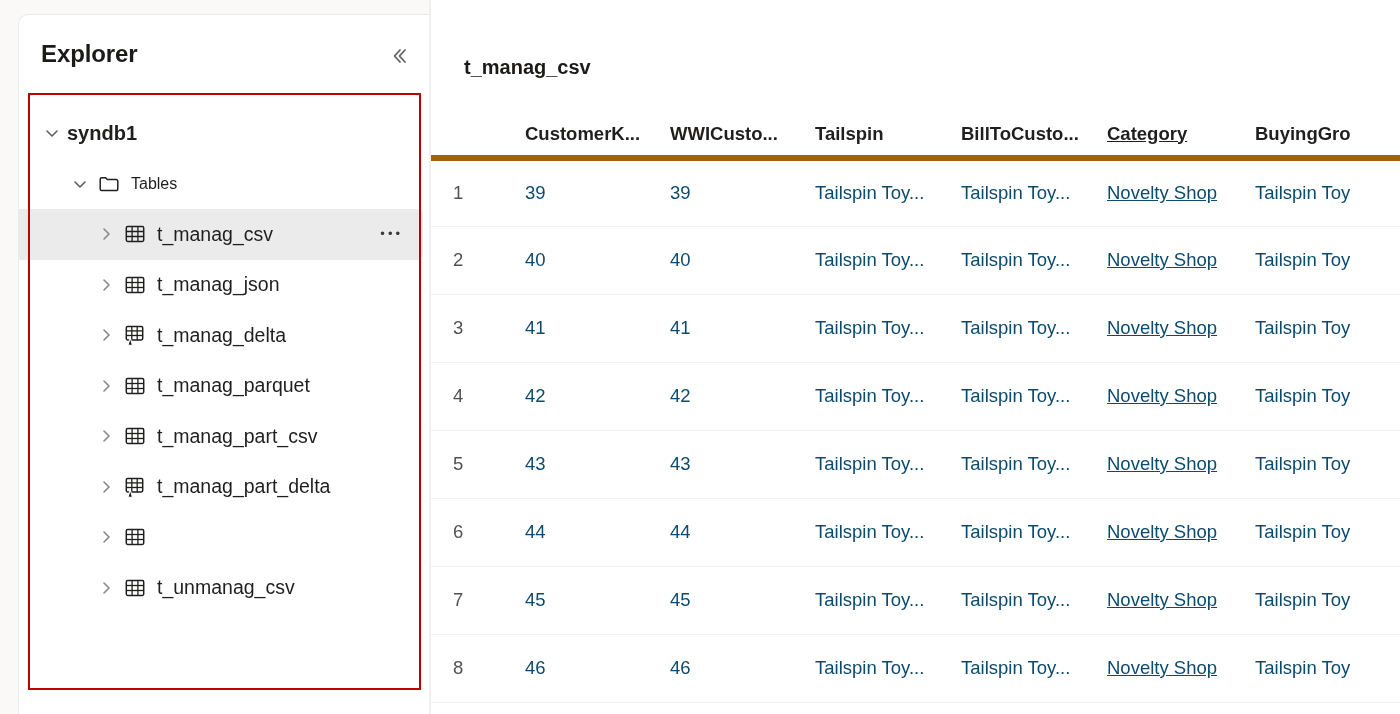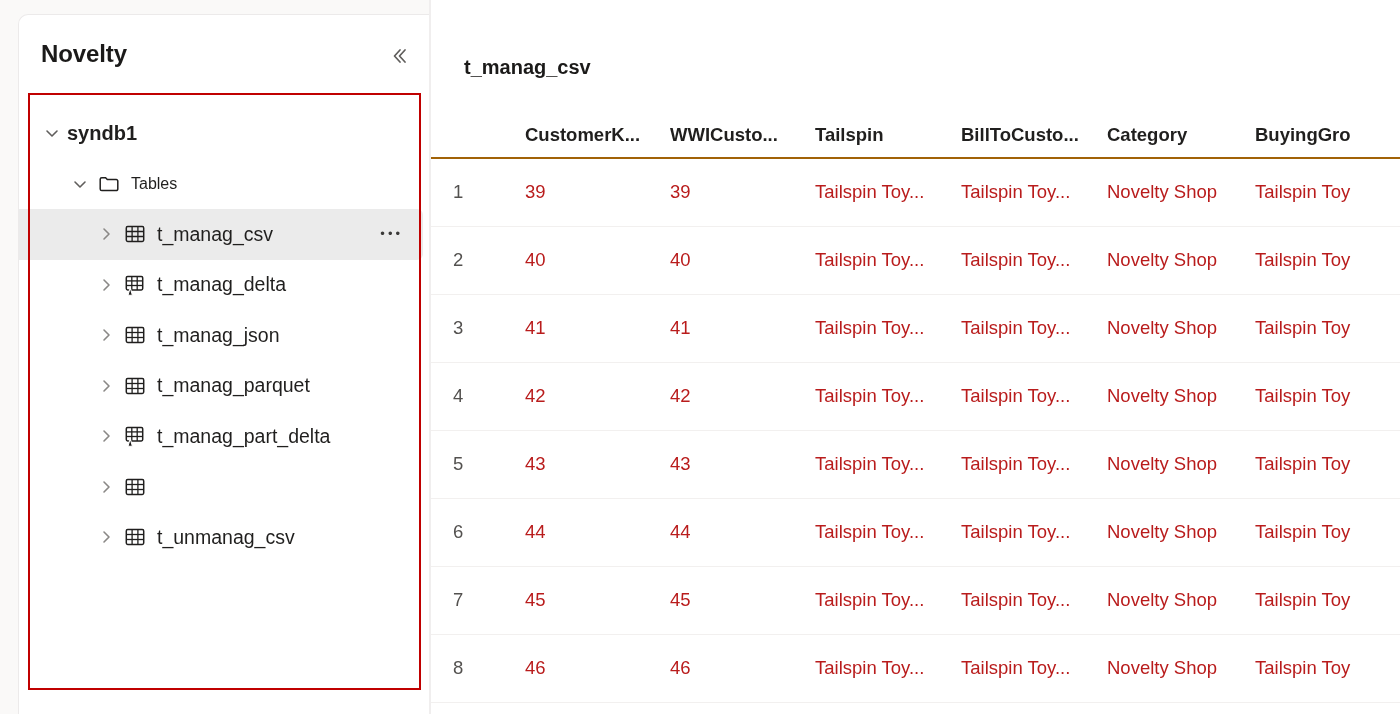--- a/index.html
+++ b/index.html
@@ -114,54 +114,54 @@
   .grid-table th, .grid-table td {
     text-align: left;
     padding: 0 0 0 0;
     white-space: nowrap;
     overflow: hidden;
   }
   .grid-table thead th {
     height: 46px;
     font-size: 18.5px; font-weight: 700; color: #201f1e;
     vertical-align: middle;
-    border-bottom: 2px solid #a16207;
+    border-bottom: 6px solid #a16207;
   }
   .grid-table tbody td {
     height: 68px;
-    font-size: 18.5px; font-weight: 400; color: #b91c1c;
+    font-size: 18.5px; font-weight: 400; color: #0c4a6e;
     vertical-align: middle;
     border-bottom: 1px solid #f2f0ef;
   }
   .col-rownum { width: 92px; }
   .cell-rownum { padding-left: 22px !important; color: #53514f !important; }
   .col-a { width: 145px; }
   .col-b { width: 145px; }
   .col-c { width: 146px; }
   .col-d { width: 146px; }
-  .col-e { width: 148px; }
+  .col-e { width: 148px; text-decoration: underline; }
   .col-f { width: 147px; }
   .grid-table th.col-a, .grid-table td.col-a,
   .grid-table th.col-b, .grid-table td.col-b,
   .grid-table th.col-c, .grid-table td.col-c,
   .grid-table th.col-d, .grid-table td.col-d,
   .grid-table th.col-e, .grid-table td.col-e,
   .grid-table th.col-f, .grid-table td.col-f { padding-left: 2px; }
 
   svg { display: block; }
 </style>
 </head>
 <body>
 
 <div id="root">
 
   <div class="explorer-panel">
 
     <div class="explorer-header">
-      <span class="explorer-title">Novelty</span>
+      <span class="explorer-title">Explorer</span>
       <div class="collapse-btn">
         <span>
           <svg width="22" height="22" viewBox="0 0 22 22">
             <path d="M12 5 L6.5 11 L12 17" fill="none" stroke="#605e5c" stroke-width="1.7" stroke-linecap="round" stroke-linejoin="round"></path>
             <path d="M17 5 L11.5 11 L17 17" fill="none" stroke="#605e5c" stroke-width="1.7" stroke-linecap="round" stroke-linejoin="round"></path>
           </svg>
         </span>
       </div>
     </div>
 
@@ -219,20 +219,41 @@
           <span class="twisty">
             <span>
               <svg width="20" height="20" viewBox="0 0 20 20">
                 <path d="M8 5 L13 10 L8 15" fill="none" stroke="#8a8886" stroke-width="1.6" stroke-linecap="round" stroke-linejoin="round"></path>
               </svg>
             </span>
           </span>
           <span class="tree-icon">
             <span>
               <svg width="24" height="24" viewBox="0 0 24 24">
+                <rect x="3.3" y="4.6" width="17.4" height="14.8" rx="1.4" fill="none" stroke="#201f1e" stroke-width="1.5"></rect>
+                <line x1="3.3" y1="9.5" x2="20.7" y2="9.5" stroke="#201f1e" stroke-width="1.3"></line>
+                <line x1="3.3" y1="14.5" x2="20.7" y2="14.5" stroke="#201f1e" stroke-width="1.3"></line>
+                <line x1="9.1" y1="4.6" x2="9.1" y2="19.4" stroke="#201f1e" stroke-width="1.3"></line>
+                <line x1="14.9" y1="4.6" x2="14.9" y2="19.4" stroke="#201f1e" stroke-width="1.3"></line>
+              </svg>
+            </span>
+          </span>
+          <span class="tree-label">t_manag_json</span>
+        </div>
+        <div class="tree-row level-table">
+          <span class="twisty">
+            <span>
+              <svg width="20" height="20" viewBox="0 0 20 20">
+                <path d="M8 5 L13 10 L8 15" fill="none" stroke="#8a8886" stroke-width="1.6" stroke-linecap="round" stroke-linejoin="round"></path>
+              </svg>
+            </span>
+          </span>
+          <span class="tree-icon">
+            <span>
+              <svg width="24" height="24" viewBox="0 0 24 24">
                 <rect x="3.3" y="3.4" width="16.4" height="13.6" rx="1.4" fill="none" stroke="#201f1e" stroke-width="1.5"></rect>
                 <line x1="3.3" y1="7.9" x2="19.7" y2="7.9" stroke="#201f1e" stroke-width="1.3"></line>
                 <line x1="3.3" y1="12.5" x2="19.7" y2="12.5" stroke="#201f1e" stroke-width="1.3"></line>
                 <line x1="8.8" y1="3.4" x2="8.8" y2="17" stroke="#201f1e" stroke-width="1.3"></line>
                 <line x1="14.2" y1="3.4" x2="14.2" y2="17" stroke="#201f1e" stroke-width="1.3"></line>
                 <path d="M9.4 22.2 L5.0 22.2 L7.2 14.6 Z" fill="#201f1e" stroke="#ffffff" stroke-width="1.1" stroke-linejoin="round"></path>
               </svg>
             </span>
           </span>
           <span class="tree-label">t_manag_delta</span>
@@ -249,42 +270,42 @@
             <span>
               <svg width="24" height="24" viewBox="0 0 24 24">
                 <rect x="3.3" y="4.6" width="17.4" height="14.8" rx="1.4" fill="none" stroke="#201f1e" stroke-width="1.5"></rect>
                 <line x1="3.3" y1="9.5" x2="20.7" y2="9.5" stroke="#201f1e" stroke-width="1.3"></line>
                 <line x1="3.3" y1="14.5" x2="20.7" y2="14.5" stroke="#201f1e" stroke-width="1.3"></line>
                 <line x1="9.1" y1="4.6" x2="9.1" y2="19.4" stroke="#201f1e" stroke-width="1.3"></line>
                 <line x1="14.9" y1="4.6" x2="14.9" y2="19.4" stroke="#201f1e" stroke-width="1.3"></line>
               </svg>
             </span>
           </span>
-          <span class="tree-label">t_manag_json</span>
-        </div>
-        <div class="tree-row level-table">
-          <span class="twisty">
-            <span>
-              <svg width="20" height="20" viewBox="0 0 20 20">
-                <path d="M8 5 L13 10 L8 15" fill="none" stroke="#8a8886" stroke-width="1.6" stroke-linecap="round" stroke-linejoin="round"></path>
-              </svg>
-            </span>
-          </span>
-          <span class="tree-icon">
-            <span>
-              <svg width="24" height="24" viewBox="0 0 24 24">
-                <rect x="3.3" y="4.6" width="17.4" height="14.8" rx="1.4" fill="none" stroke="#201f1e" stroke-width="1.5"></rect>
-                <line x1="3.3" y1="9.5" x2="20.7" y2="9.5" stroke="#201f1e" stroke-width="1.3"></line>
-                <line x1="3.3" y1="14.5" x2="20.7" y2="14.5" stroke="#201f1e" stroke-width="1.3"></line>
-                <line x1="9.1" y1="4.6" x2="9.1" y2="19.4" stroke="#201f1e" stroke-width="1.3"></line>
-                <line x1="14.9" y1="4.6" x2="14.9" y2="19.4" stroke="#201f1e" stroke-width="1.3"></line>
-              </svg>
-            </span>
-          </span>
           <span class="tree-label">t_manag_parquet</span>
+        </div>
+        <div class="tree-row level-table">
+          <span class="twisty">
+            <span>
+              <svg width="20" height="20" viewBox="0 0 20 20">
+                <path d="M8 5 L13 10 L8 15" fill="none" stroke="#8a8886" stroke-width="1.6" stroke-linecap="round" stroke-linejoin="round"></path>
+              </svg>
+            </span>
+          </span>
+          <span class="tree-icon">
+            <span>
+              <svg width="24" height="24" viewBox="0 0 24 24">
+                <rect x="3.3" y="4.6" width="17.4" height="14.8" rx="1.4" fill="none" stroke="#201f1e" stroke-width="1.5"></rect>
+                <line x1="3.3" y1="9.5" x2="20.7" y2="9.5" stroke="#201f1e" stroke-width="1.3"></line>
+                <line x1="3.3" y1="14.5" x2="20.7" y2="14.5" stroke="#201f1e" stroke-width="1.3"></line>
+                <line x1="9.1" y1="4.6" x2="9.1" y2="19.4" stroke="#201f1e" stroke-width="1.3"></line>
+                <line x1="14.9" y1="4.6" x2="14.9" y2="19.4" stroke="#201f1e" stroke-width="1.3"></line>
+              </svg>
+            </span>
+          </span>
+          <span class="tree-label">t_manag_part_csv</span>
         </div>
         <div class="tree-row level-table">
           <span class="twisty">
             <span>
               <svg width="20" height="20" viewBox="0 0 20 20">
                 <path d="M8 5 L13 10 L8 15" fill="none" stroke="#8a8886" stroke-width="1.6" stroke-linecap="round" stroke-linejoin="round"></path>
               </svg>
             </span>
           </span>
           <span class="tree-icon">

